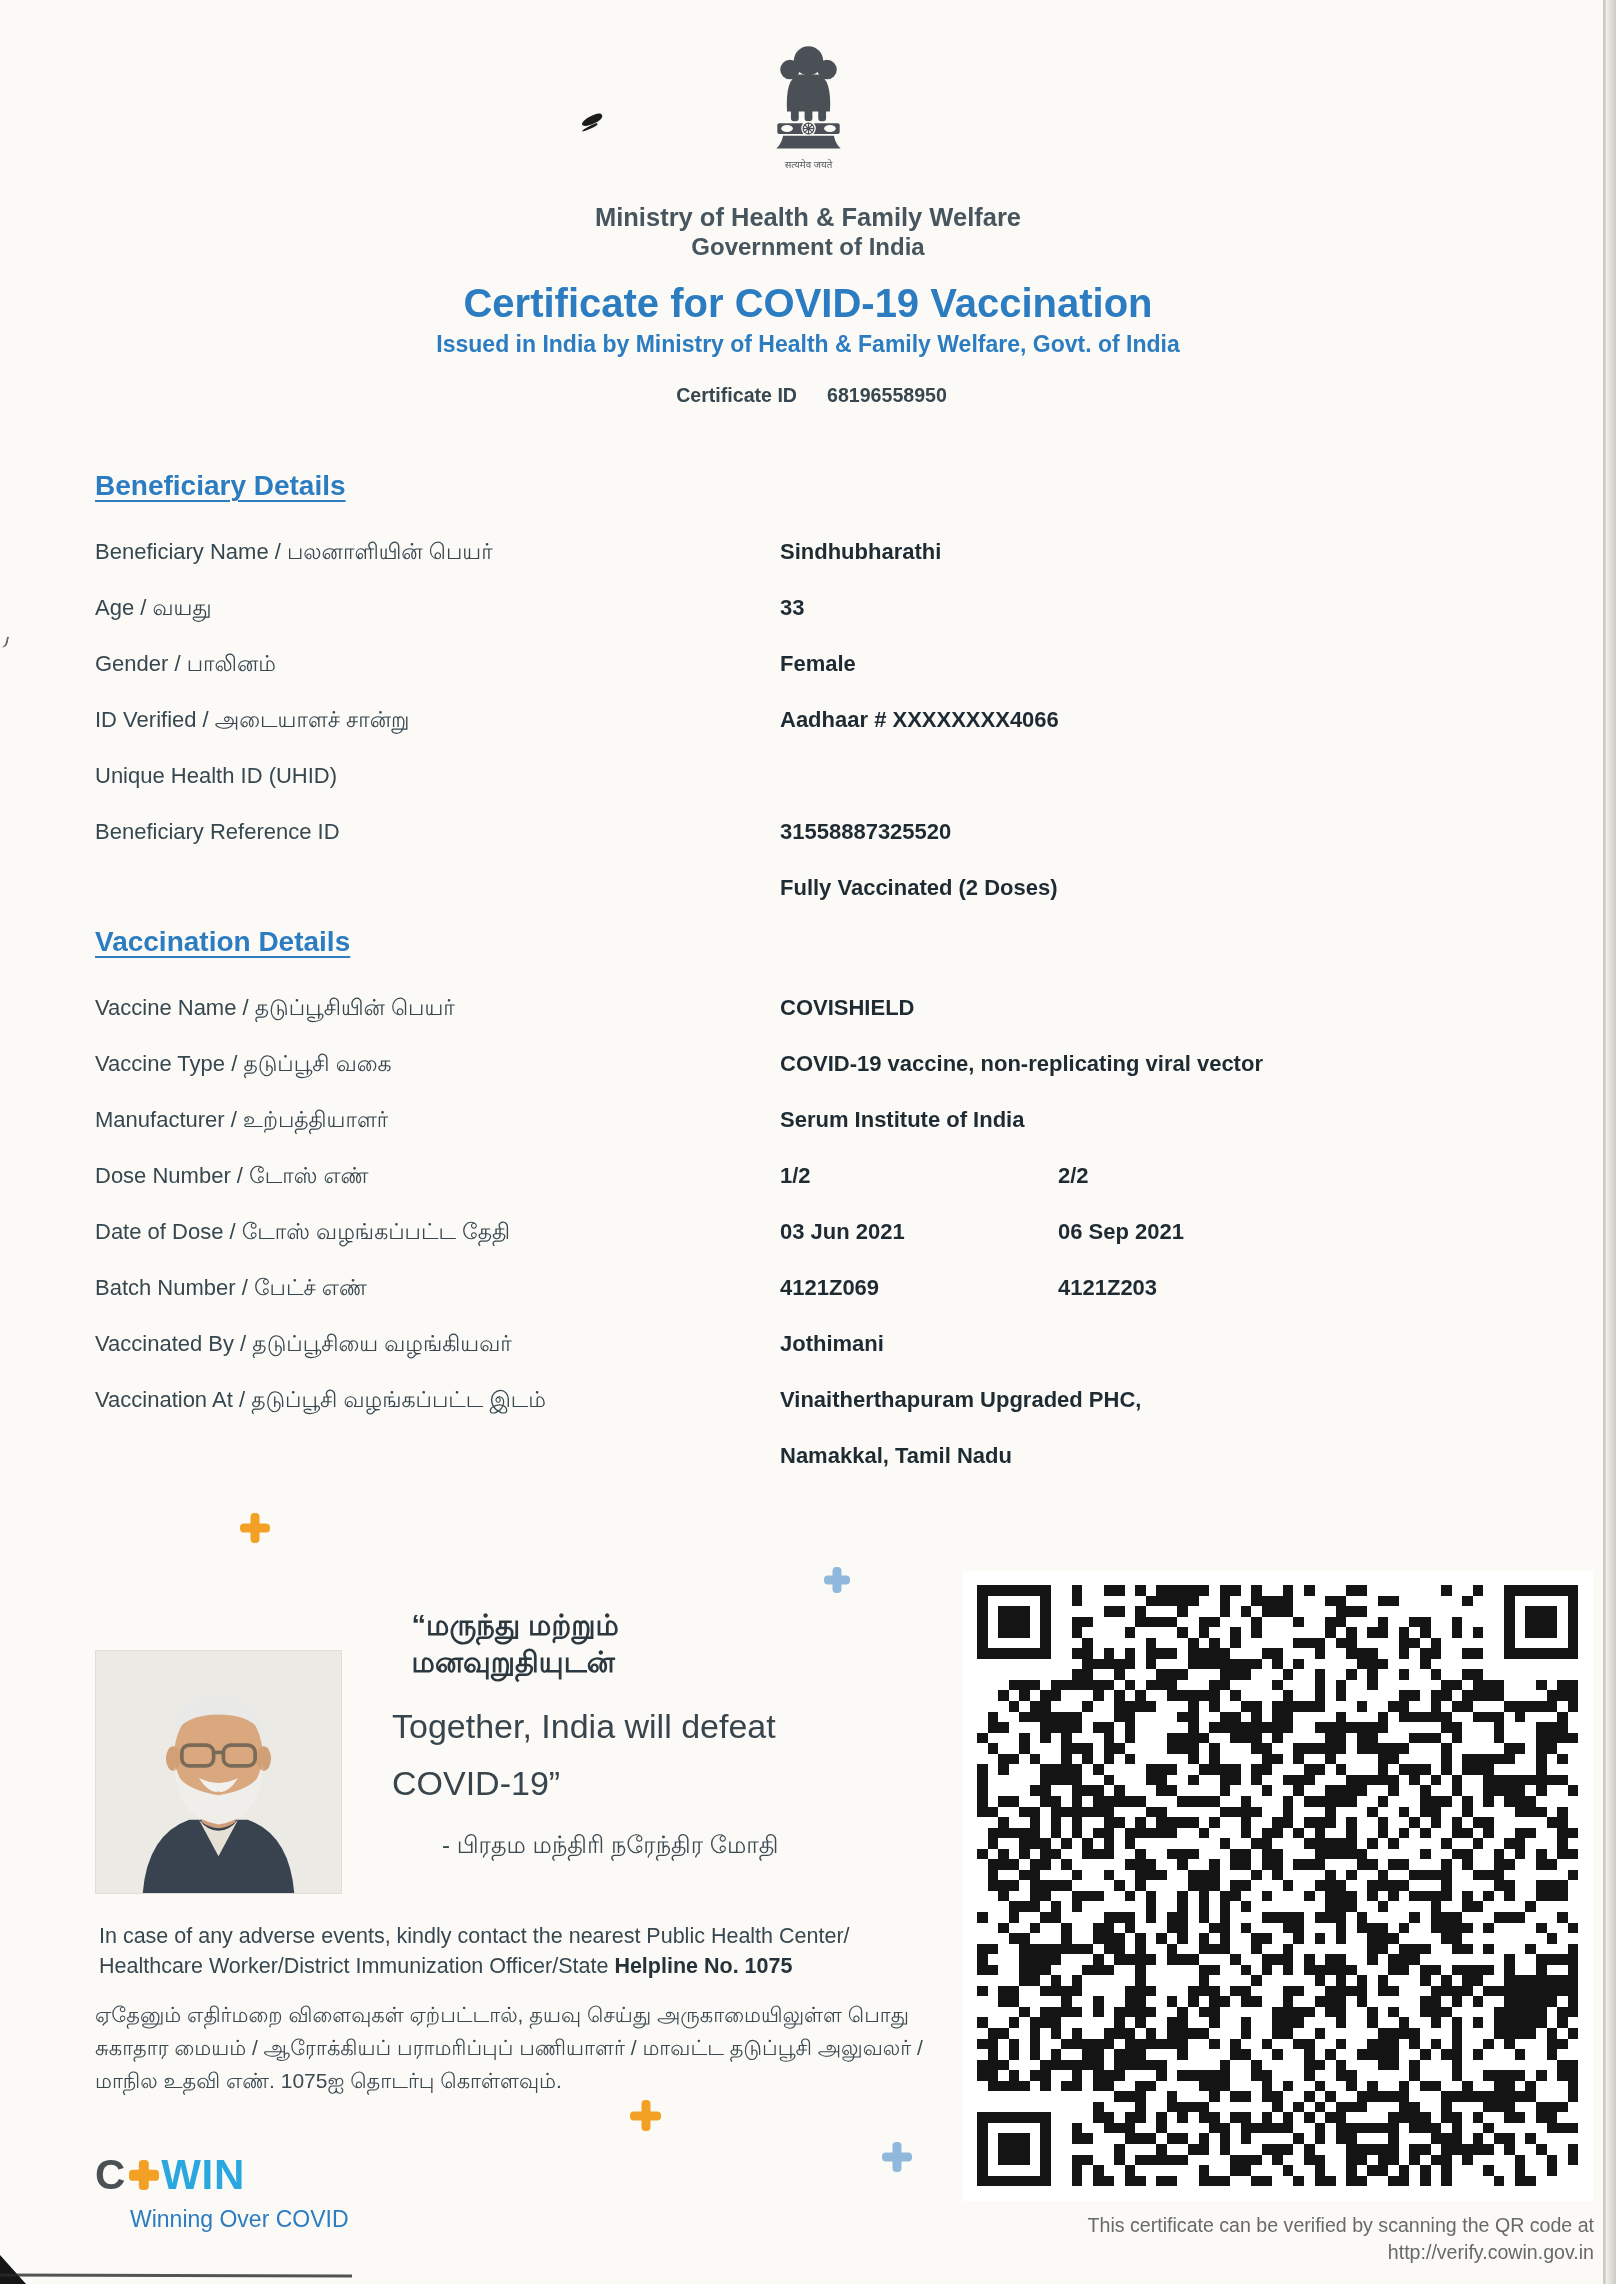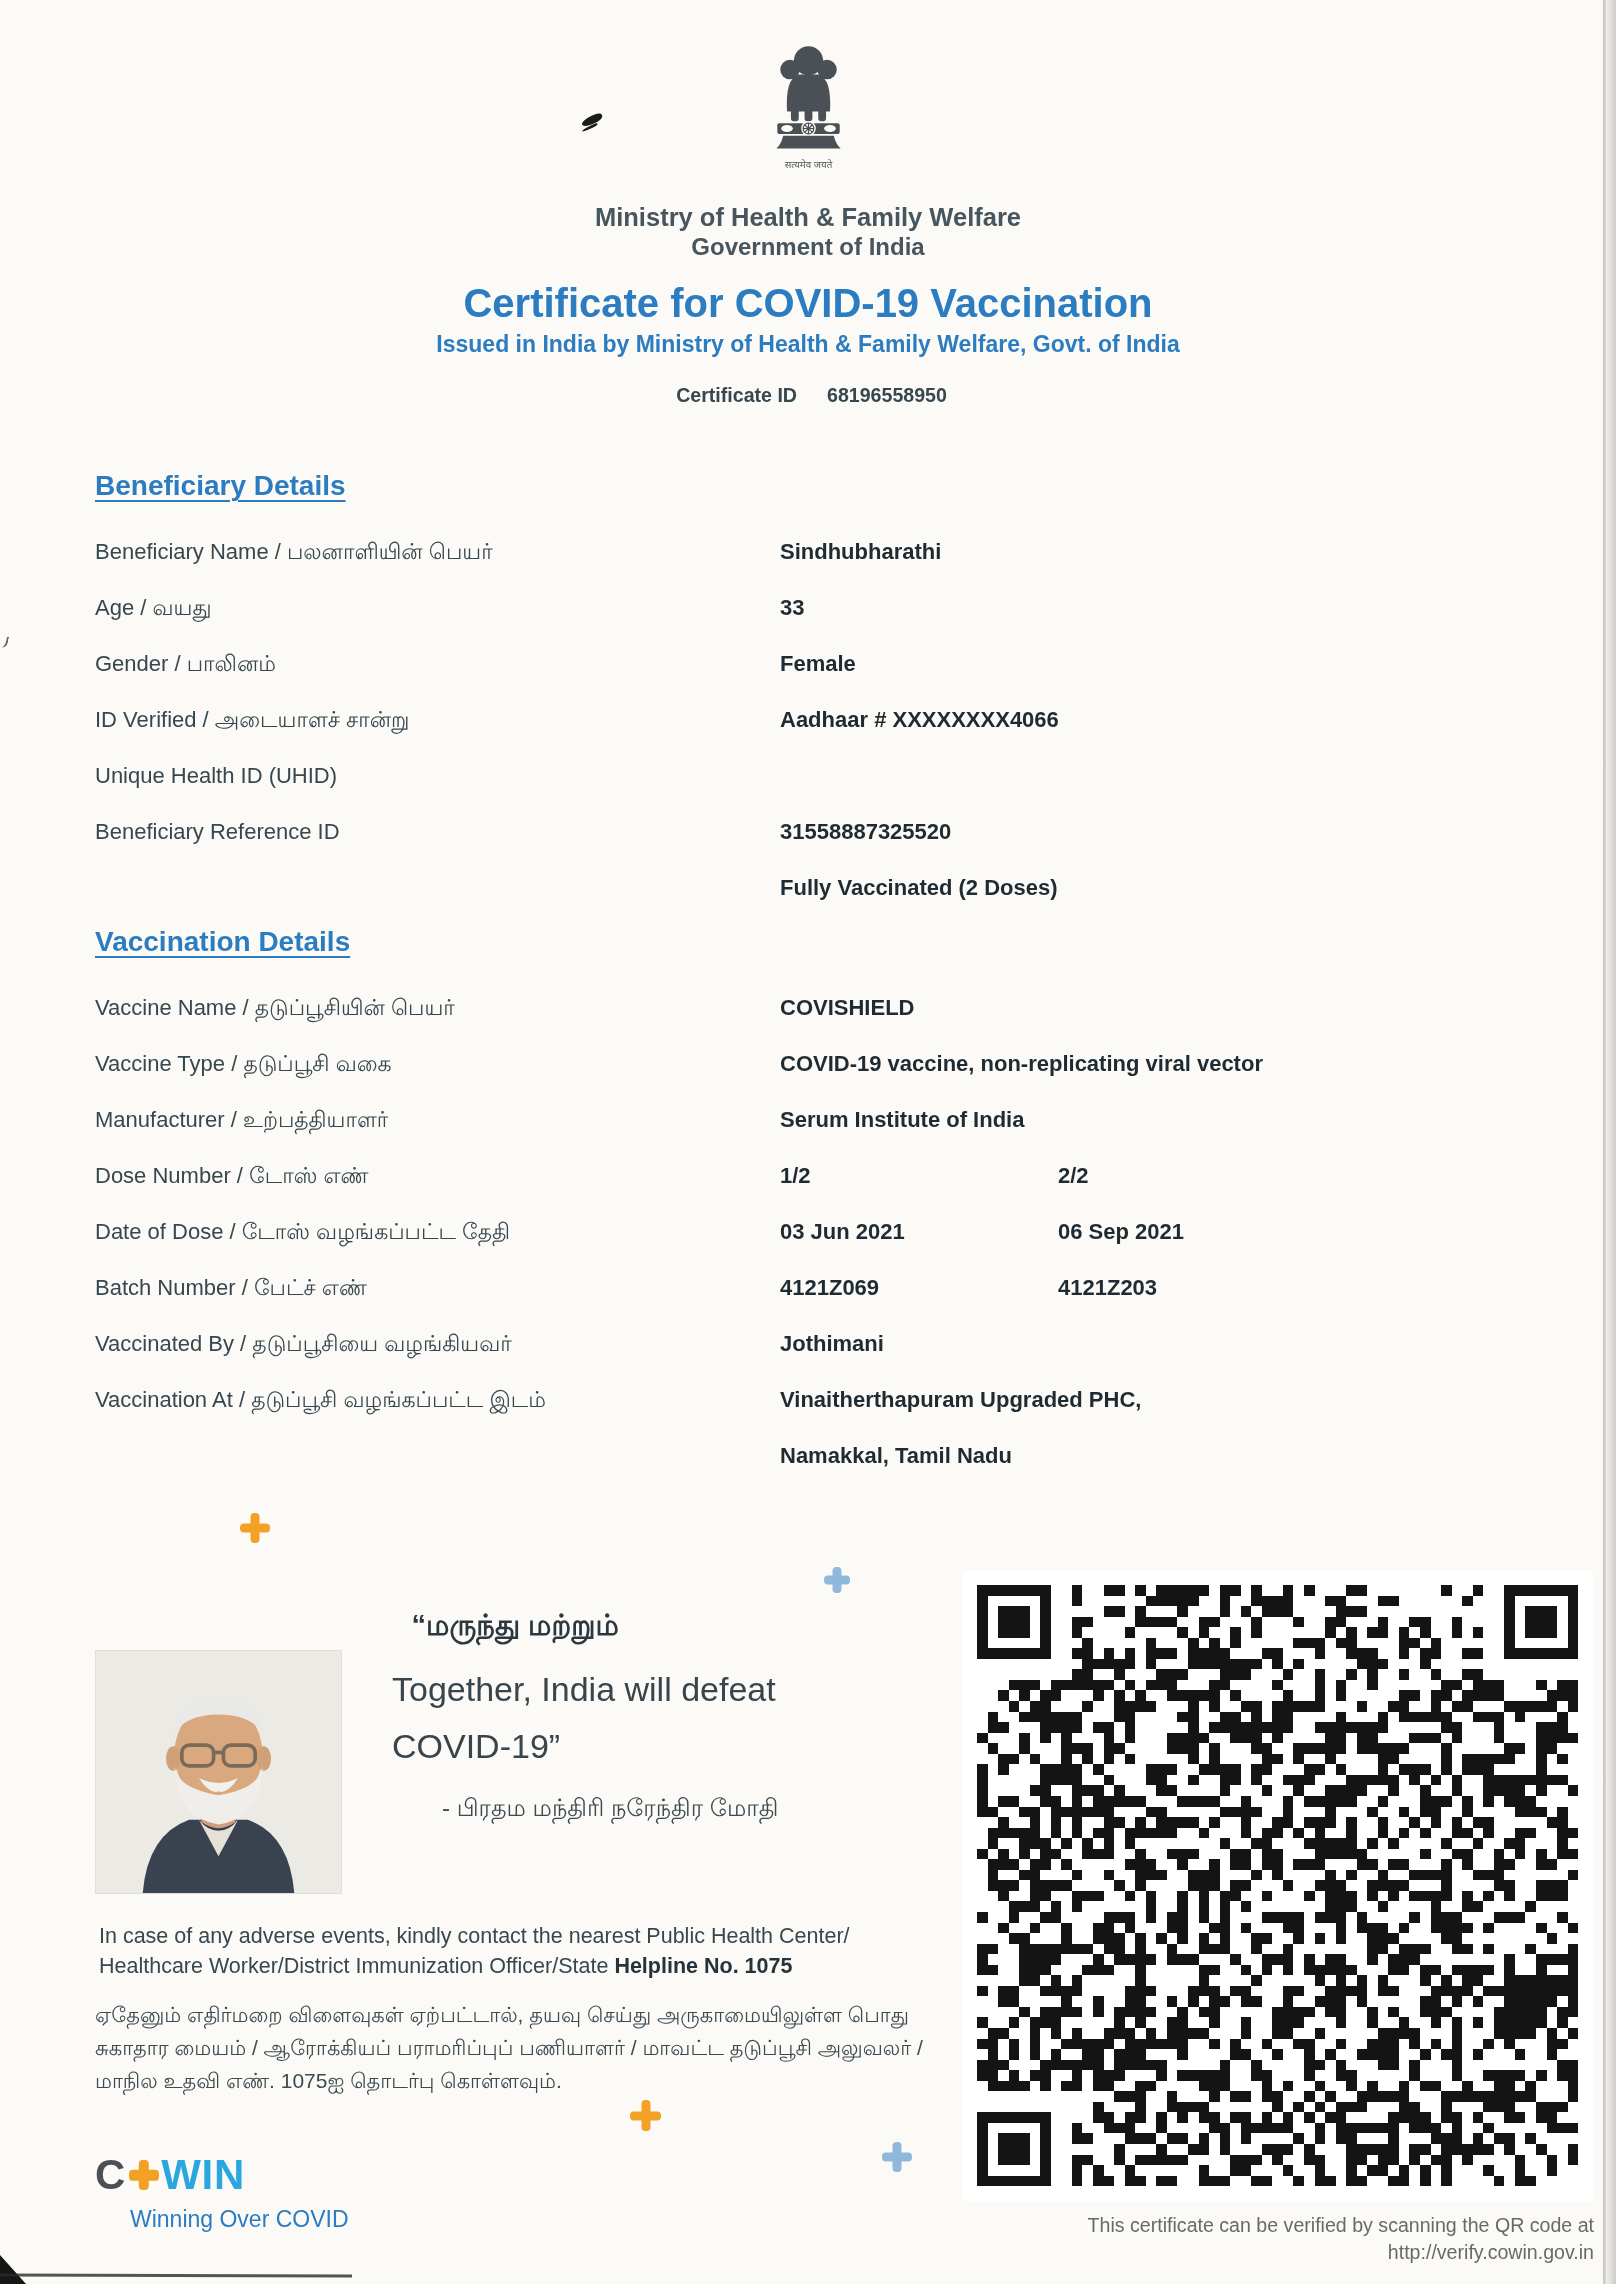--- a/index.html
+++ b/index.html
@@ -231,20 +231,21 @@
       <path d="M64 92 Q64 136 100 142 Q136 136 136 92 Q136 112 100 118 Q64 112 64 92 Z" fill="#efeeea"></path>
       <path d="M84 104 Q100 112 116 104 Q108 117 100 115 Q92 117 84 104 Z" fill="#f2f1ee"></path>
       <rect x="70" y="77" width="26" height="17" rx="6" fill="none" stroke="#7a6a58" stroke-width="3"></rect>
       <rect x="104" y="77" width="26" height="17" rx="6" fill="none" stroke="#7a6a58" stroke-width="3"></rect>
       <line x1="96" y1="83" x2="104" y2="83" stroke="#7a6a58" stroke-width="3"></line>
     </svg>
   </div>
 
   <div class="quote">
     <div class="q-ta">“மருந்து மற்றும்</div>
+    <div class="q-ta">மனவுறுதியுடன்</div>
     <div class="q-en first">Together, India will defeat</div>
     <div class="q-en">COVID-19”</div>
     <div class="q-attr">- பிரதம மந்திரி நரேந்திர மோதி</div>
   </div>
 
   <div class="qr" id="qr">
       <svg viewBox="0 0 57 57" shape-rendering="crispEdges" fill="#141414">
         <rect width="57" height="57" fill="#fff"></rect>
         <rect x="9" y="0" width="1" height="1"></rect>
         <rect x="12" y="0" width="1" height="1"></rect>

